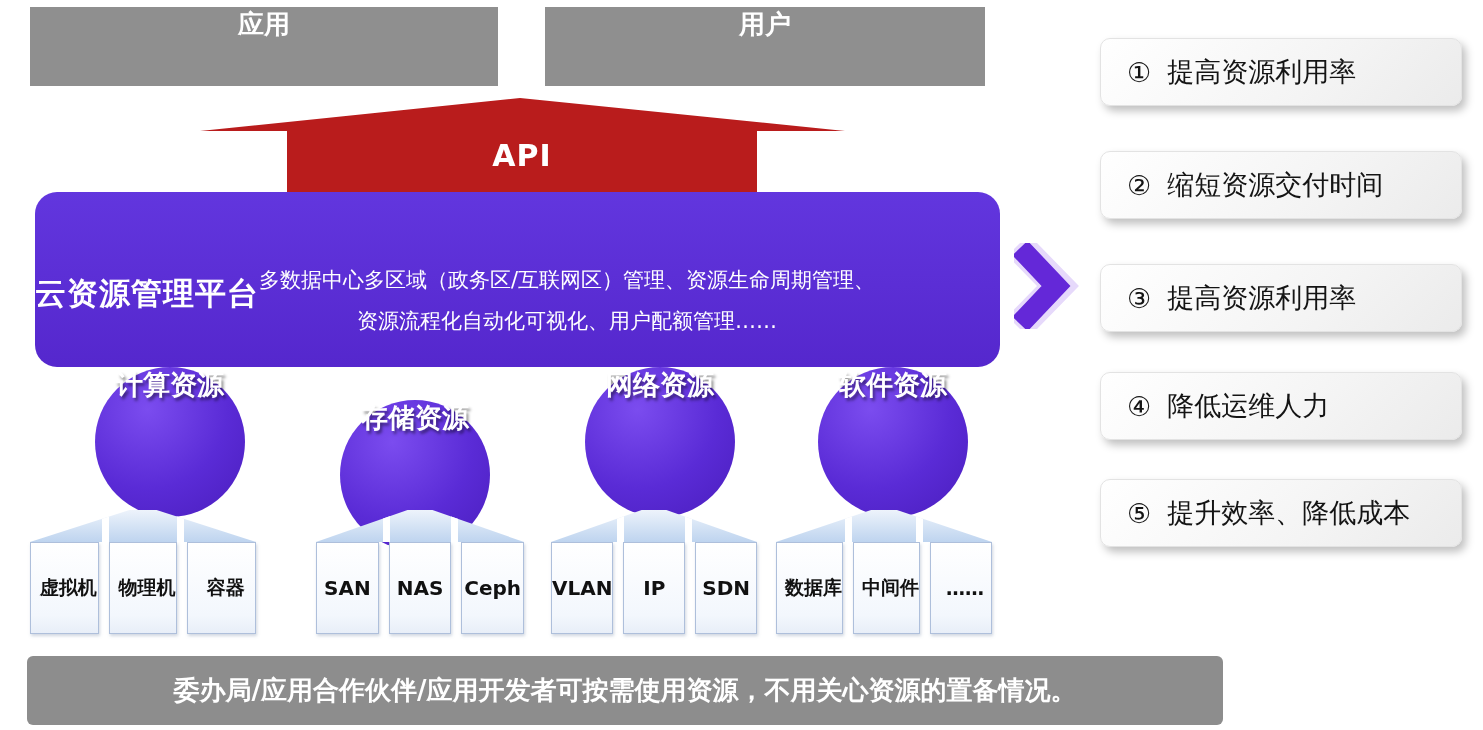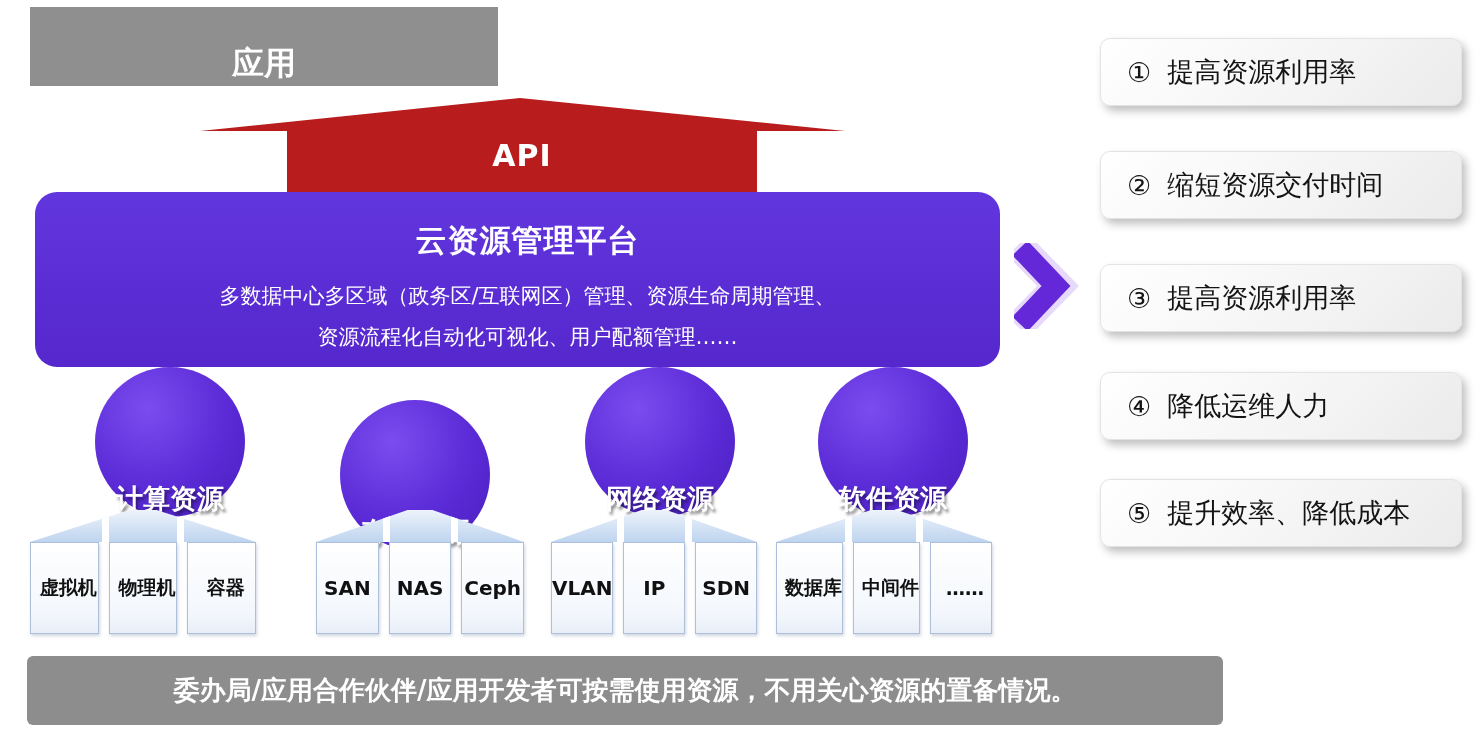--- a/index.html
+++ b/index.html
@@ -12,24 +12,24 @@
     background: #ffffff;
     overflow: hidden;
   }
   
   .gray-box {
     position: absolute;
     top: 7px;
     height: 79px;
     background: #8f8f8f;
     color: #ffffff;
-    font-size: 32px;
-    font-weight: bold;
-    display: flex;
-    align-items: flex-end;
+    font-size: 26px;
+    font-weight: bold;
+    display: flex;
+    align-items: flex-start;
     justify-content: center;
   }
   .gray-box.app  { left: 30px;  width: 468px; }
   .gray-box.user { left: 545px; width: 440px; }
 
   
   .api-arrow {
     position: absolute;
     left: 200px;
     top: 98px;
@@ -54,24 +54,23 @@
   .platform {
     position: absolute;
     left: 35px;
     top: 192px;
     width: 965px;
     height: 175px;
     background: linear-gradient(180deg, #6236de 0%, #5527cd 100%);
     border-radius: 22px;
     color: #ffffff;
     display: flex;
-    flex-direction: column;
+    flex-direction: row;
     align-items: center;
     padding-top: 28px;
-    padding-left: 20px;
   }
   .platform-title {
     font-size: 31px;
     font-weight: bold;
     letter-spacing: 1px;
   }
   .platform-desc {
     margin-top: 14px;
     font-size: 21px;
     line-height: 41px;
@@ -80,21 +79,21 @@
 
   
   .circle {
     position: absolute;
     top: 367px;
     width: 150px;
     height: 150px;
     border-radius: 50%;
     background: radial-gradient(circle at 35% 28%, #7b4cef 0%, #5a2bd6 55%, #4a1dbd 100%);
     display: flex;
-    align-items: flex-end;
+    align-items: flex-start;
     justify-content: center;
   }
   .circle span {
     color: #ffffff;
     font-size: 27px;
     font-weight: bold;
     text-shadow: 2px 3px 3px rgba(0,0,0,0.45);
     white-space: nowrap;
   }
   .circle.c1 { left: 95px; }
@@ -202,20 +201,23 @@
   .benefit.b5 { top: 479px; }
 </style>
 </head>
 <body>
 
 <div class="canvas">
 
   <div class="gray-box app">
     <span>应用</span>
   </div>
+  <div class="gray-box user">
+    <span>用户</span>
+  </div>
 
   <div class="api-arrow">
     <span class="api-label">API</span>
   </div>
 
   <div class="platform">
     <div class="platform-title">云资源管理平台</div>
     <div class="platform-desc">
       <div>多数据中心多区域（政务区/互联网区）管理、资源生命周期管理、</div>
       <div>资源流程化自动化可视化、用户配额管理……</div>

